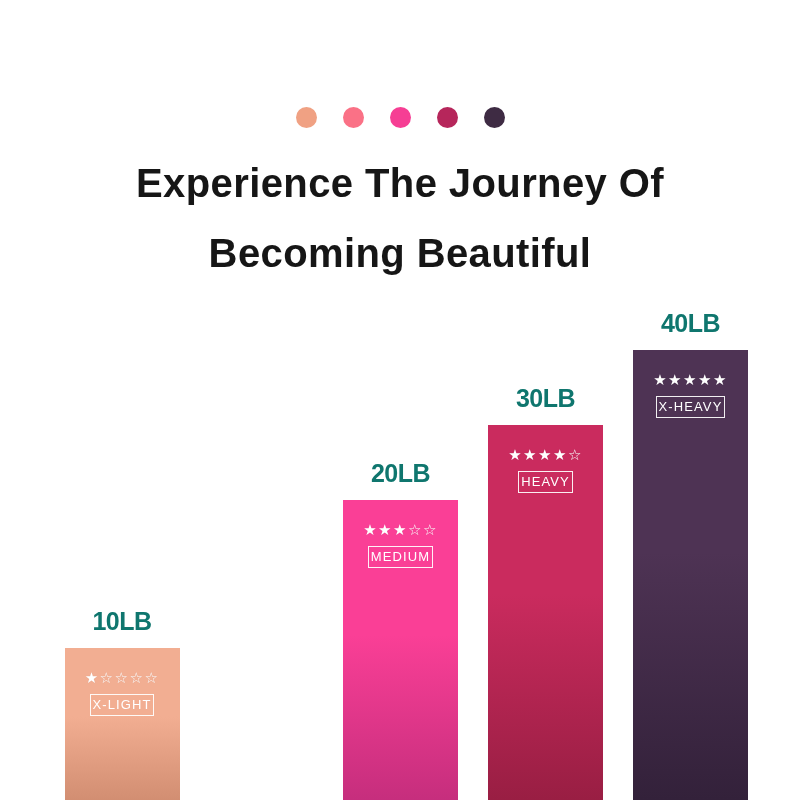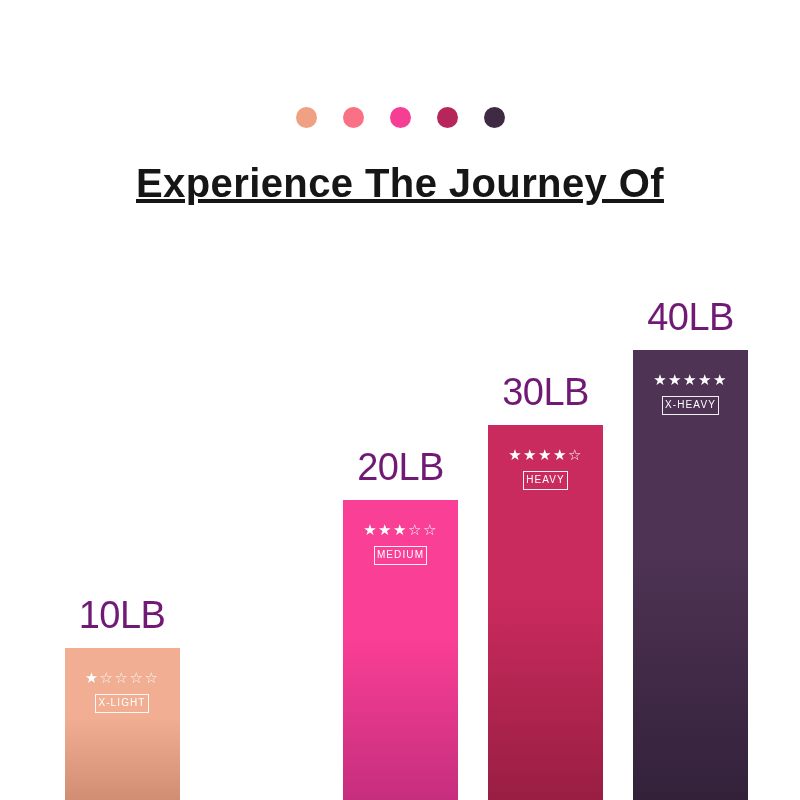--- a/index.html
+++ b/index.html
@@ -34,41 +34,41 @@
   .headline {
     position:absolute;
     top:148px; left:0; right:0;
     text-align:center;
     color:#161616;
     font-weight:bold;
     font-size:40px;
     line-height:1.75;
     letter-spacing:0.4px;
   }
-  .headline .ln { display:block; white-space:nowrap;text-decoration:underline; }
+  .headline .ln { display:block; white-space:nowrap; }
 
   
   .chart {
     position:absolute;
     left:0; top:0;
     width:800px; height:800px;
   }
   .col {
     position:absolute;
     bottom:0;
     width:115px;
     display:flex;
     flex-direction:column;
     justify-content:flex-end;
     align-items:center;
   }
   .weight {
-    color:#701a75;
-    font-weight:normal;
-    font-size:38px;
+    color:#0f766e;
+    font-weight:bold;
+    font-size:25px;
     line-height:1;
     letter-spacing:-0.5px;
     margin-bottom:14px;
     white-space:nowrap;
   }
   .bar {
     width:115px;
     position:relative;
     display:flex;
     flex-direction:column;
@@ -80,21 +80,21 @@
     line-height:1;
     letter-spacing:1.5px;
     color:#ffffff;
     white-space:nowrap;
     text-shadow:0 0 1px rgba(0,0,0,.10);
   }
   .tier {
     margin-top:9px;
     border:1.6px solid rgba(255,255,255,.92);
     color:#ffffff;
-    font-size:10px;
+    font-size:13px;
     letter-spacing:1.1px;
     padding:3px 2px 4px;
     line-height:1;
     white-space:nowrap;
   }
 </style>
 </head>
 <body>
 
 <div class="poster">
@@ -102,20 +102,21 @@
   <div class="dot-row">
       <span class="dot" style="background: rgb(240, 161, 131);"></span>
       <span class="dot" style="background: rgb(250, 113, 134);"></span>
       <span class="dot" style="background: rgb(246, 62, 148);"></span>
       <span class="dot" style="background: rgb(182, 38, 91);"></span>
       <span class="dot" style="background: rgb(62, 43, 67);"></span>
     </div>
 
   <div class="headline">
     <span class="ln">Experience The Journey Of</span>
+    <span class="ln">Becoming Beautiful</span>
   </div>
 
   <div class="chart">
       <div class="col" style="left: 53px; width: 138px;">
         <div class="weight">10LB</div>
         <div class="bar" style="height: 152px; background: linear-gradient(rgb(242, 174, 146) 0%, rgb(242, 174, 146) 45%, rgb(210, 142, 114) 100%);">
           <div class="stars">★☆☆☆☆</div>
           <div class="tier">X-LIGHT</div>
         </div>
       </div>

